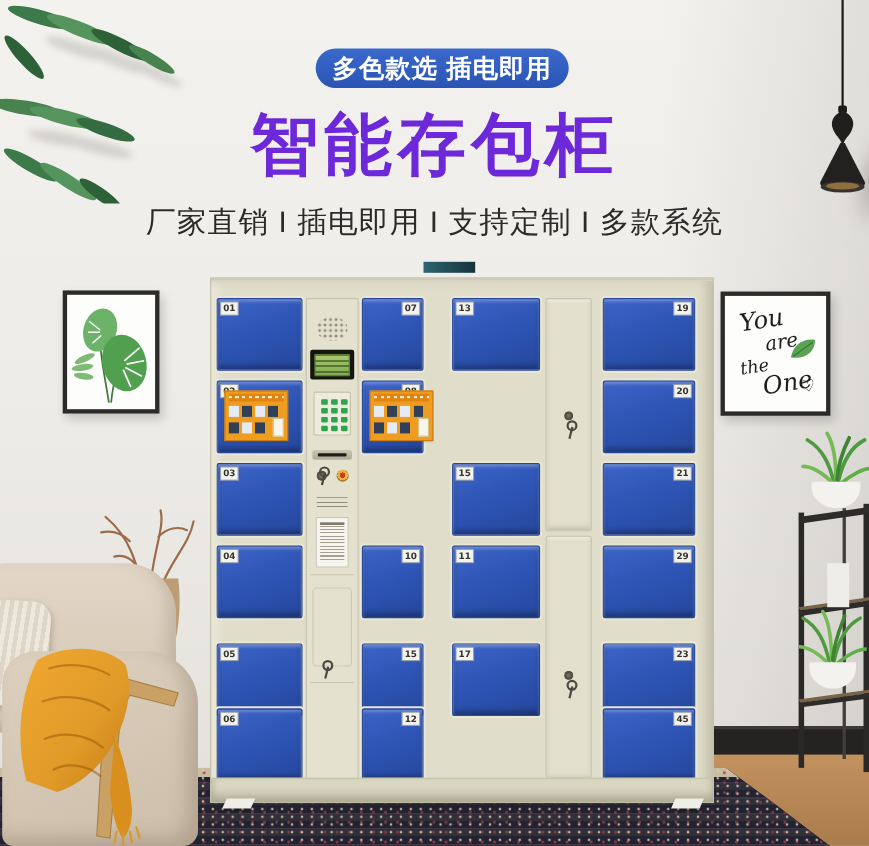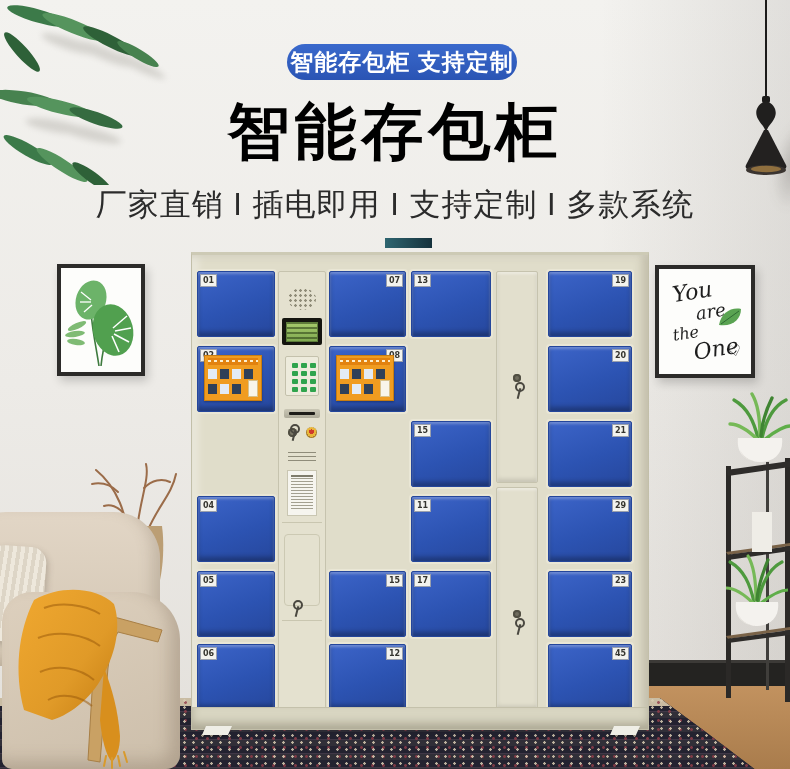--- a/index.html
+++ b/index.html
@@ -30,23 +30,23 @@
   .medal:after{content:"";position:absolute;left:10px;top:6px;width:14px;height:10px;
         background:#2c3a52;clip-path:polygon(50% 0,100% 50%,50% 100%,0 50%);}
   .m1{left:26px;top:736px;} .m2{left:118px;top:748px;transform:scale(.8) skewX(-8deg);}
 
   
   .ribbon{left:287px;top:44px;width:230px;height:36px;border-radius:18px;
         background:linear-gradient(180deg,#3a69cc,#2a54b4);
         color:#fff;font-size:23px;font-weight:bold;letter-spacing:1px;
         display:flex;align-items:center;justify-content:center;}
   .title{left:0;top:90px;width:790px;text-align:center;
-        font-size:62px;font-weight:900;color:#000000;letter-spacing:5px;}
+        font-size:62px;font-weight:900;color:#6d28d9;letter-spacing:5px;}
   .subtitle{left:0;top:184px;width:790px;text-align:center;
-        font-size:31px;color:#2b2b2b;letter-spacing:1px;}
+        font-size:27px;color:#2b2b2b;letter-spacing:1px;}
   .divider{left:385px;top:238px;width:47px;height:10px;
         background:linear-gradient(90deg,#2e6570,#16323c);}
 
   
   .foliage{left:0;top:0;}
   .lampshadow{left:774px;top:116px;width:44px;height:96px;border-radius:50%;
         background:radial-gradient(ellipse,rgba(60,55,50,.28),rgba(60,55,50,0) 70%);
         transform:rotate(14deg);filter:blur(4px);}
   .lamp{left:735px;top:0;}
   .frame{background:#fdfdfb;border:4px solid #2c2b29;box-shadow:3px 5px 9px rgba(0,0,0,.18);}
@@ -72,23 +72,23 @@
         box-shadow:inset -6px 0 9px rgba(110,105,85,.25),inset 6px 0 9px rgba(255,255,255,.35);}
   .cab-base{position:absolute;left:0;bottom:0;width:100%;height:22px;background:#d9d6c2;
         border-top:1px solid #c4c1ab;box-shadow:inset 0 -6px 8px rgba(95,90,70,.35);}
   .foot{position:absolute;width:26px;height:9px;background:#efeee6;transform:skewX(-24deg);
         bottom:-6px;box-shadow:0 2px 2px rgba(0,0,0,.25);}
   .f1{left:12px;} .f2{left:420px;}
 
   .door{position:absolute;height:66px;border:1px solid #24469b;border-radius:2px;
         background:linear-gradient(160deg,#3c64c8 0%,#2c53b2 55%,#26479d 100%);
         box-shadow:0 0 0 2px #e9e6d5,inset 0 2px 3px rgba(255,255,255,.28),inset 0 -4px 5px rgba(0,0,0,.28);}
-  .ca{left:5px;width:78px;} .cb{left:137px;width:77px;}
+  .ca{left:5px;width:78px;} .cb{left:137px;width:56px;}
   .cc{left:219px;width:80px;} .cd{left:356px;width:84px;}
-  .r0{top:16px}.r1{top:91px}.r2{top:166px}.r3{top:241px}.r4{top:316px}.r5{top:389px}
+  .r0{top:16px}.r1{top:91px}.r2{top:166px}.r3{top:241px}.r4{top:330px}.r5{top:389px}
   .no{position:absolute;top:3px;left:3px;min-width:15px;height:11px;padding:0 1px;
         background:#f3f3ee;color:#35352f;font:bold 8px/11px "DejaVu Sans",sans-serif;
         text-align:center;box-shadow:0 0 0 1px #9aa0ad;}
   .num-right .no{left:auto;right:3px;}
 
   .sticker{position:absolute;left:6px;top:8px;width:58px;height:46px;background:#f09c20;
         border:1px solid #c87d10;box-shadow:0 1px 2px rgba(0,0,0,.3);}
   .sh{position:absolute;left:3px;top:2px;right:3px;height:7px;background:#e2820f;
         background-image:repeating-linear-gradient(90deg,#fdeecb 0 3px,rgba(0,0,0,0) 3px 6px);
         background-size:100% 2px;background-position:0 2px;background-repeat:no-repeat;}
@@ -242,40 +242,43 @@
       <div class="l3 txt">One</div>
     </div>
     <svg class="art-leaf" width="26" height="22" viewBox="0 0 26 22">
       <path d="M2,18 C4,6 14,0 24,2 C24,12 16,20 2,18 Z" fill="#5aa352"></path>
       <line x1="4" y1="17" x2="22" y2="4" stroke="#2f6b33" stroke-width="1"></line>
     </svg>
     <span class="art-heart">♡</span>
   </div>
 
   <div class="abs ribbon">
-    <span>智能存包柜 支持定制</span>
+    <span>多色款选 插电即用</span>
   </div>
   <div class="abs title">智能存包柜</div>
   <div class="abs subtitle">厂家直销 I 插电即用 I 支持定制 I 多款系统</div>
   <div class="abs divider"></div>
 
   <div class="abs cab-shadow"></div>
   <div class="abs cabinet">
 
     <div class="door ca r0">
         <span class="no">01</span>
       </div>
     <div class="door ca r1">
         <span class="no">02</span>
       <div class="sticker">
           <i class="sh"></i>
           <i class="srow sr1"></i>
           <i class="srow sr2"></i>
           <i class="snote"></i>
         </div>
+      </div>
+    <div class="door ca r2">
+        <span class="no">03</span>
       </div>
     <div class="door ca r3">
         <span class="no">04</span>
       </div>
     <div class="door ca r4">
         <span class="no">05</span>
       </div>
     <div class="door ca r5">
         <span class="no">06</span>
       </div>
@@ -308,20 +311,23 @@
         <span class="no">07</span>
       </div>
     <div class="door cb r1 num-right">
         <span class="no">08</span>
       <div class="sticker">
           <i class="sh"></i>
           <i class="srow sr1"></i>
           <i class="srow sr2"></i>
           <i class="snote"></i>
         </div>
+      </div>
+    <div class="door cb r3 num-right">
+        <span class="no">10</span>
       </div>
     <div class="door cb r4 num-right">
         <span class="no">15</span>
       </div>
     <div class="door cb r5 num-right">
         <span class="no">12</span>
       </div>
 
     <div class="door cc r0">
         <span class="no">13</span>

